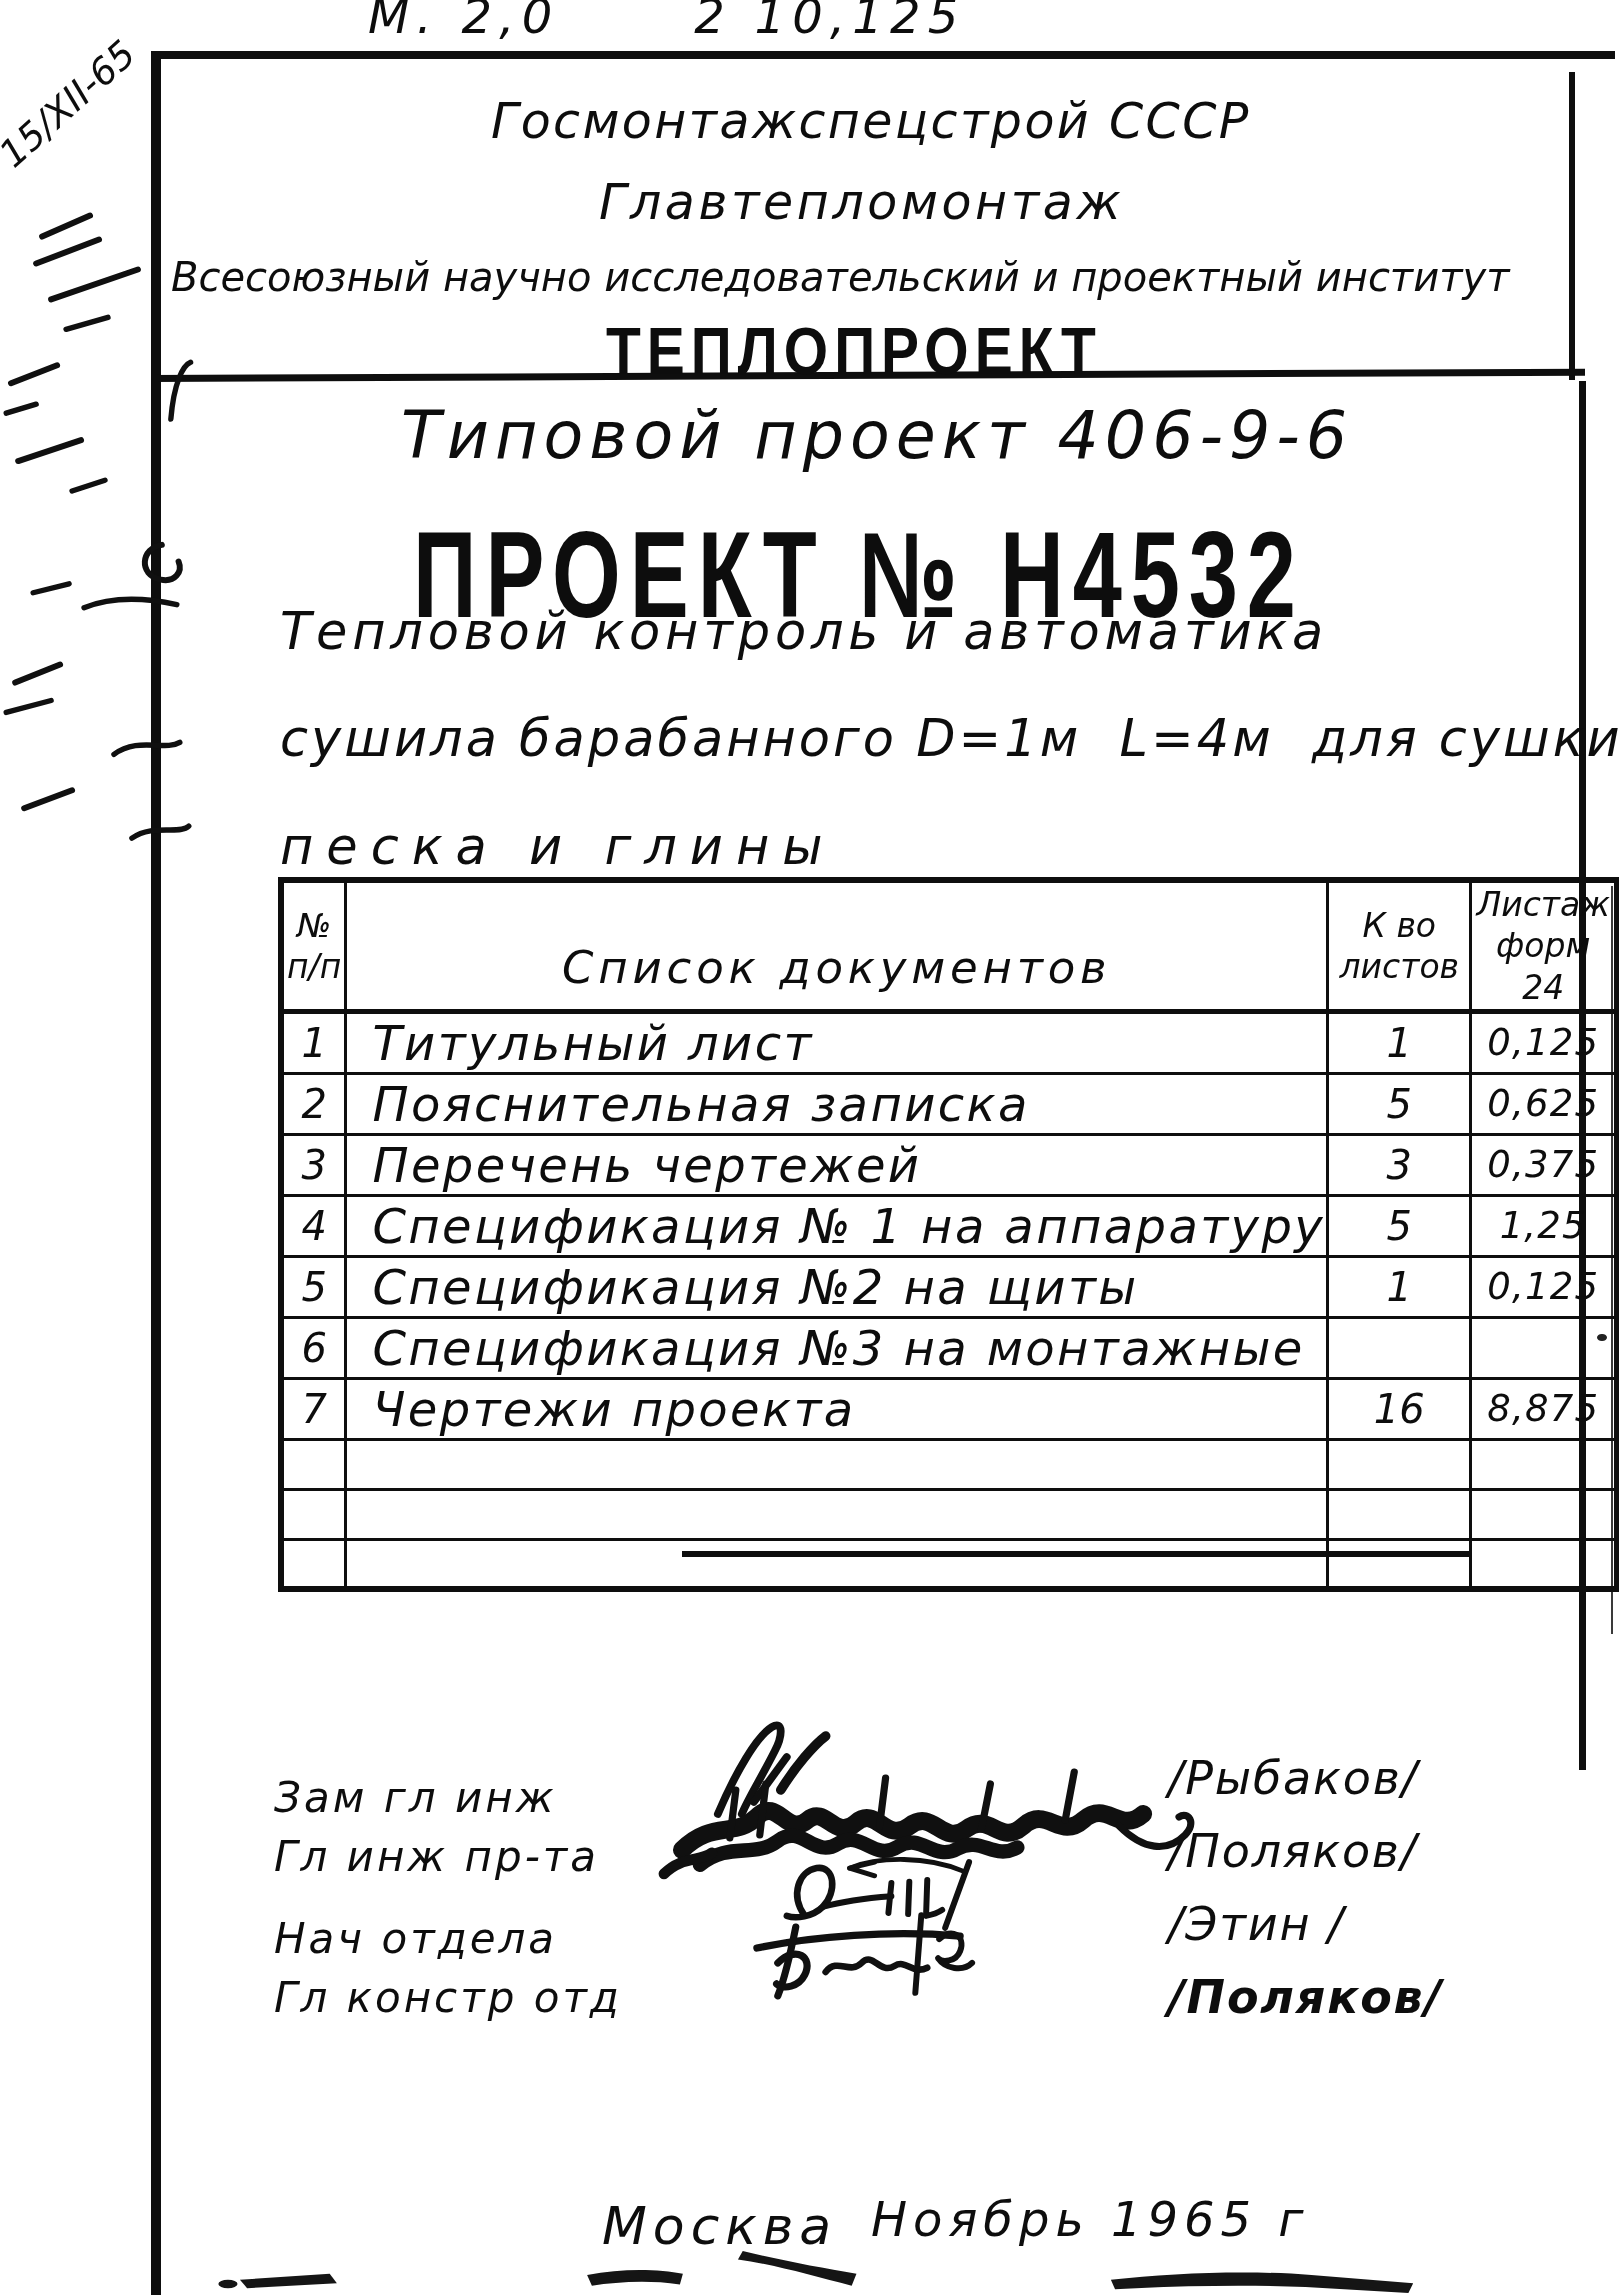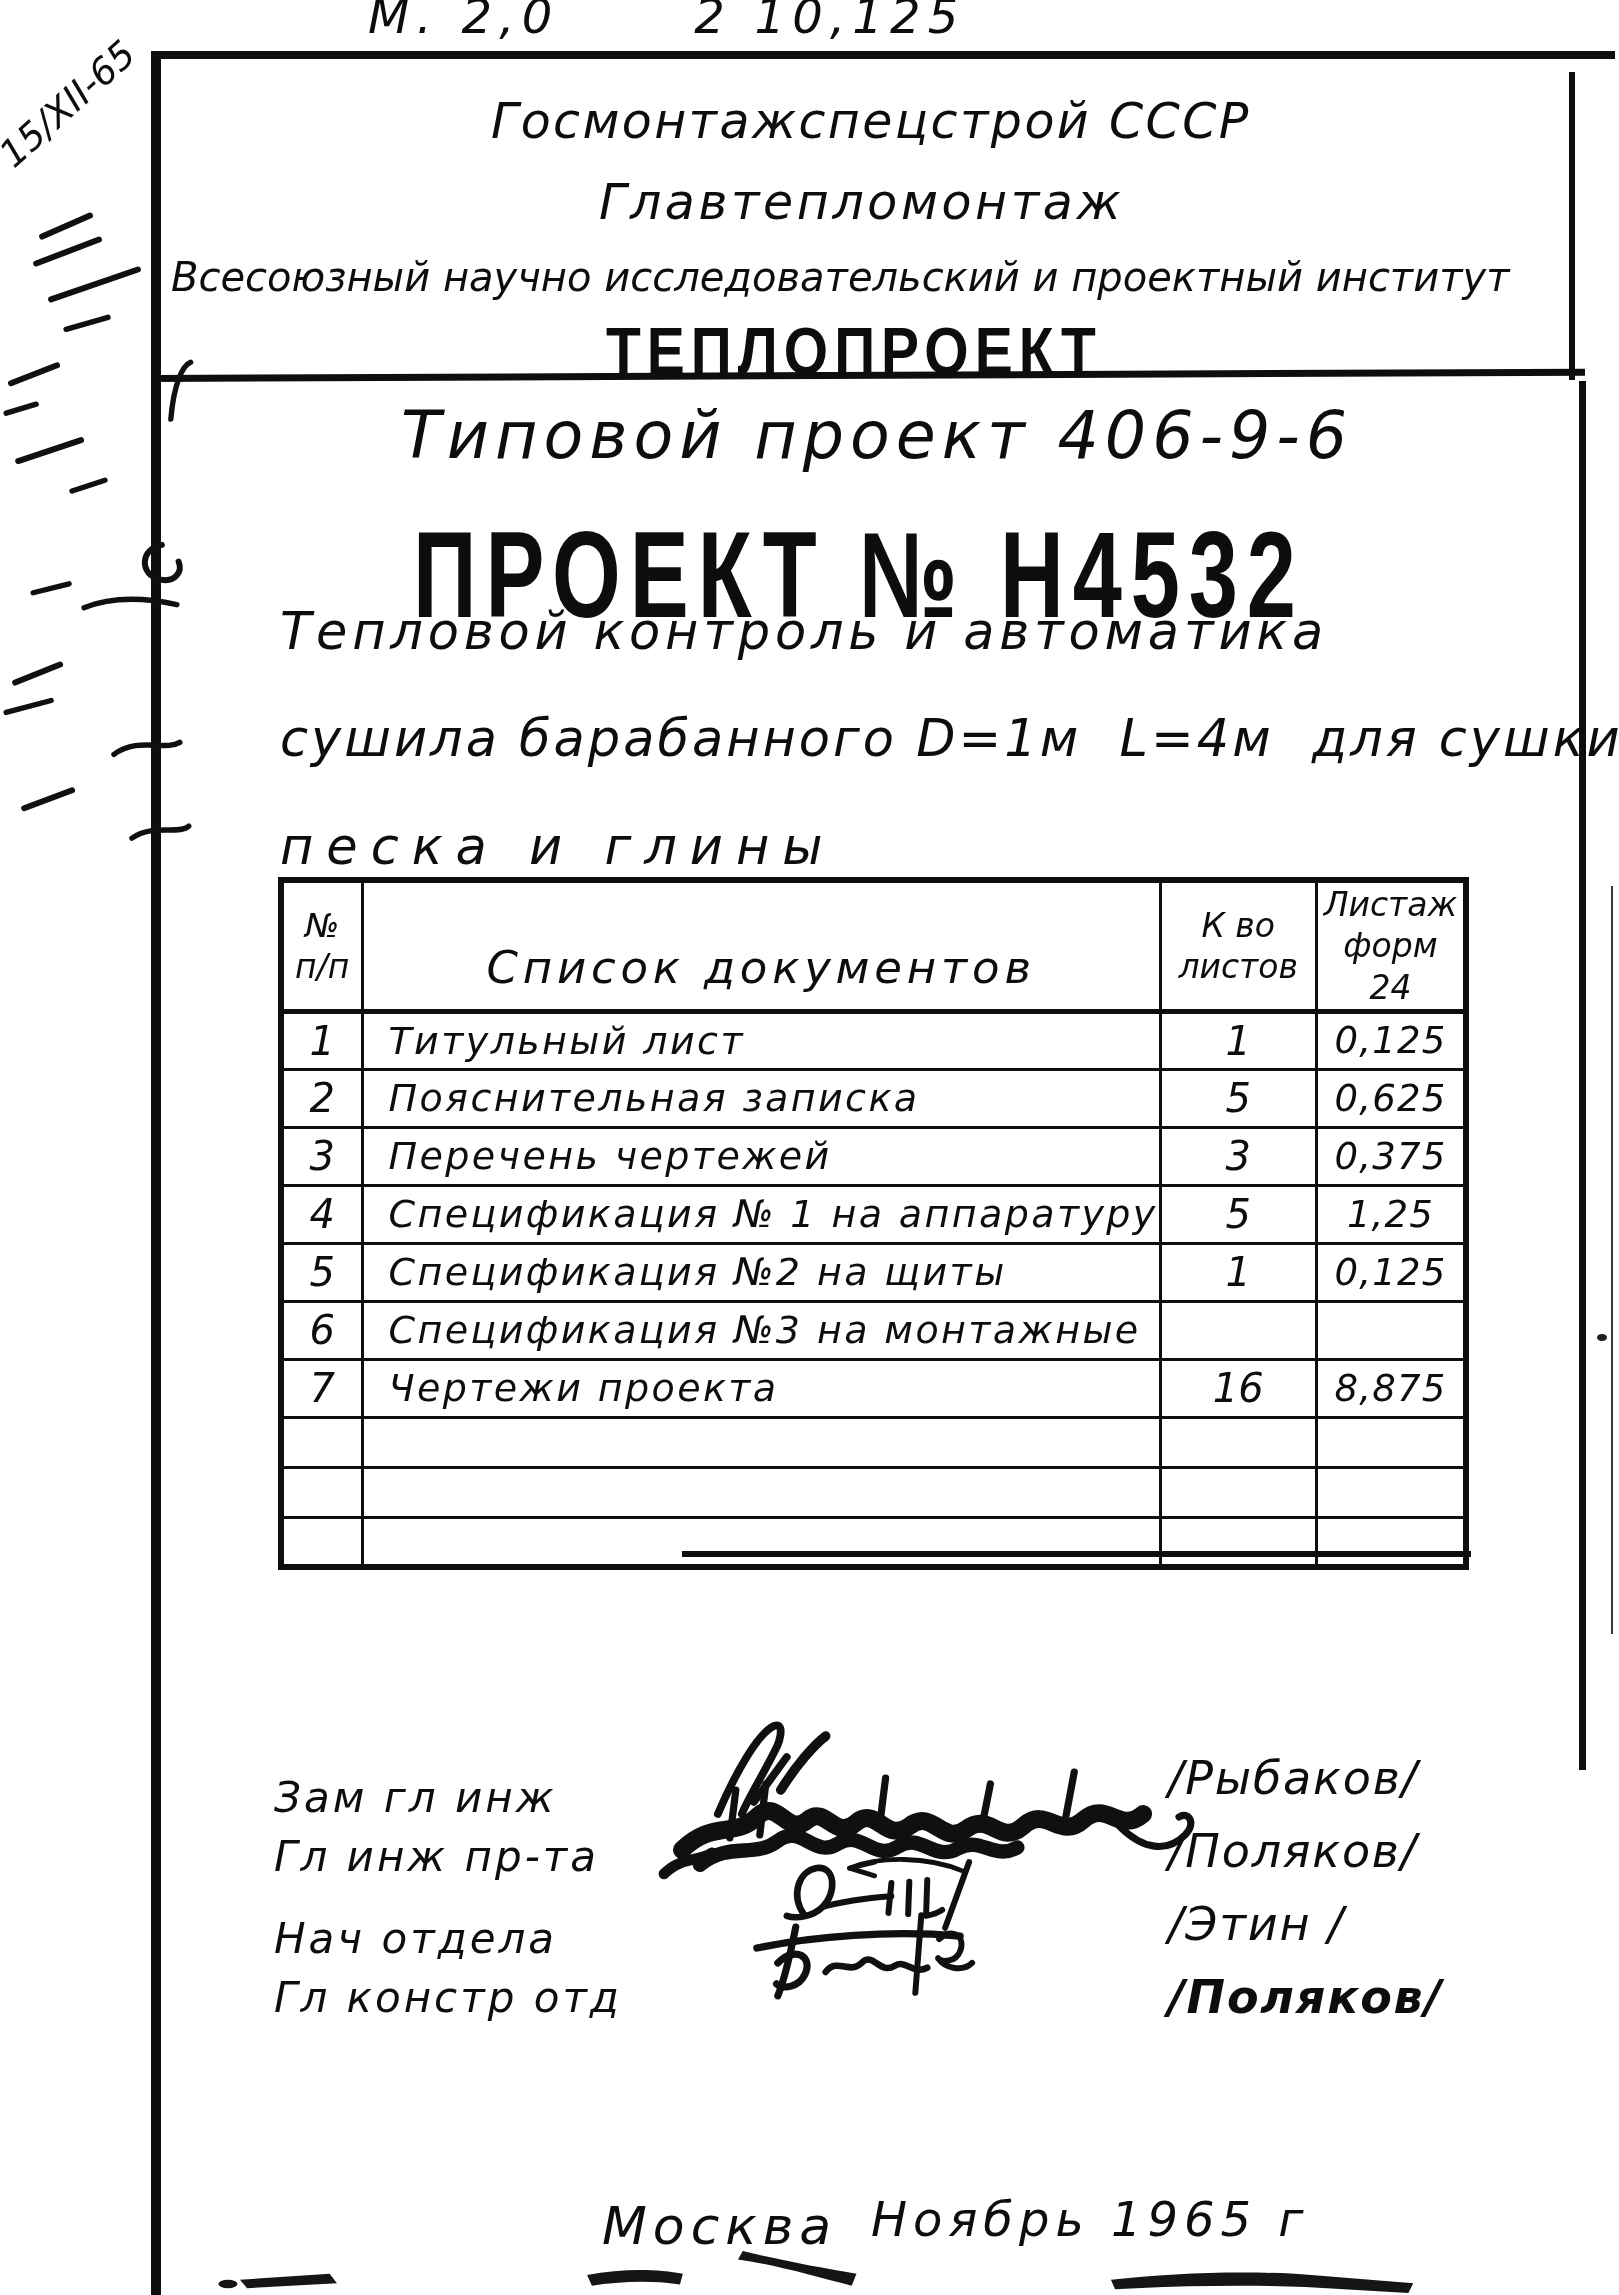--- a/index.html
+++ b/index.html
@@ -37,21 +37,21 @@
   #project-number{left:413px;top:506px;font-size:95px;letter-spacing:9.6px;transform:scale(0.93,1.28);transform-origin:left top;}
   #sub1{left:280px;top:602px;font-size:51px;letter-spacing:4.8px;}
   #sub2{left:280px;top:709px;font-size:51px;letter-spacing:3px;}
   #sub3{left:280px;top:817px;font-size:51px;letter-spacing:13px;}
 
   
   #doc-table{position:absolute;left:278px;top:877px;border-collapse:collapse;table-layout:fixed;border:6px solid #0e0e0e;}
   #doc-table td{border:3px solid #0e0e0e;vertical-align:middle;font-style:italic;overflow:visible;}
   #doc-table tr.hdr td{border-bottom-width:5.4px;}
   td.c-num{text-align:center;font-size:40px;}
-  td.c-name{padding-left:25px;font-size:38px;letter-spacing:2.4px;white-space:nowrap;}
+  td.c-name{padding-left:25px;font-size:48px;letter-spacing:2.4px;white-space:nowrap;}
   td.c-sh{text-align:center;font-size:40px;}
   td.c-li{text-align:center;font-size:37px;letter-spacing:1.2px;}
   .hdr-small{font-size:33px;font-style:italic;text-align:center;line-height:1.25;}
   .hdr-docs{font-size:45px;font-style:italic;text-align:center;letter-spacing:4.8px;margin-top:43px;}
   tr.row-mat td.c-name{padding-left:54px;}
   tr.row-total td.c-name{text-align:right;padding-right:102px;font-size:42px;}
   tr.row-total td.c-sh{font-size:43px;}
   tr.row-total td.c-li{font-size:42px;}
   #total-underline{left:682px;top:1551px;width:789px;height:6px;}
 

